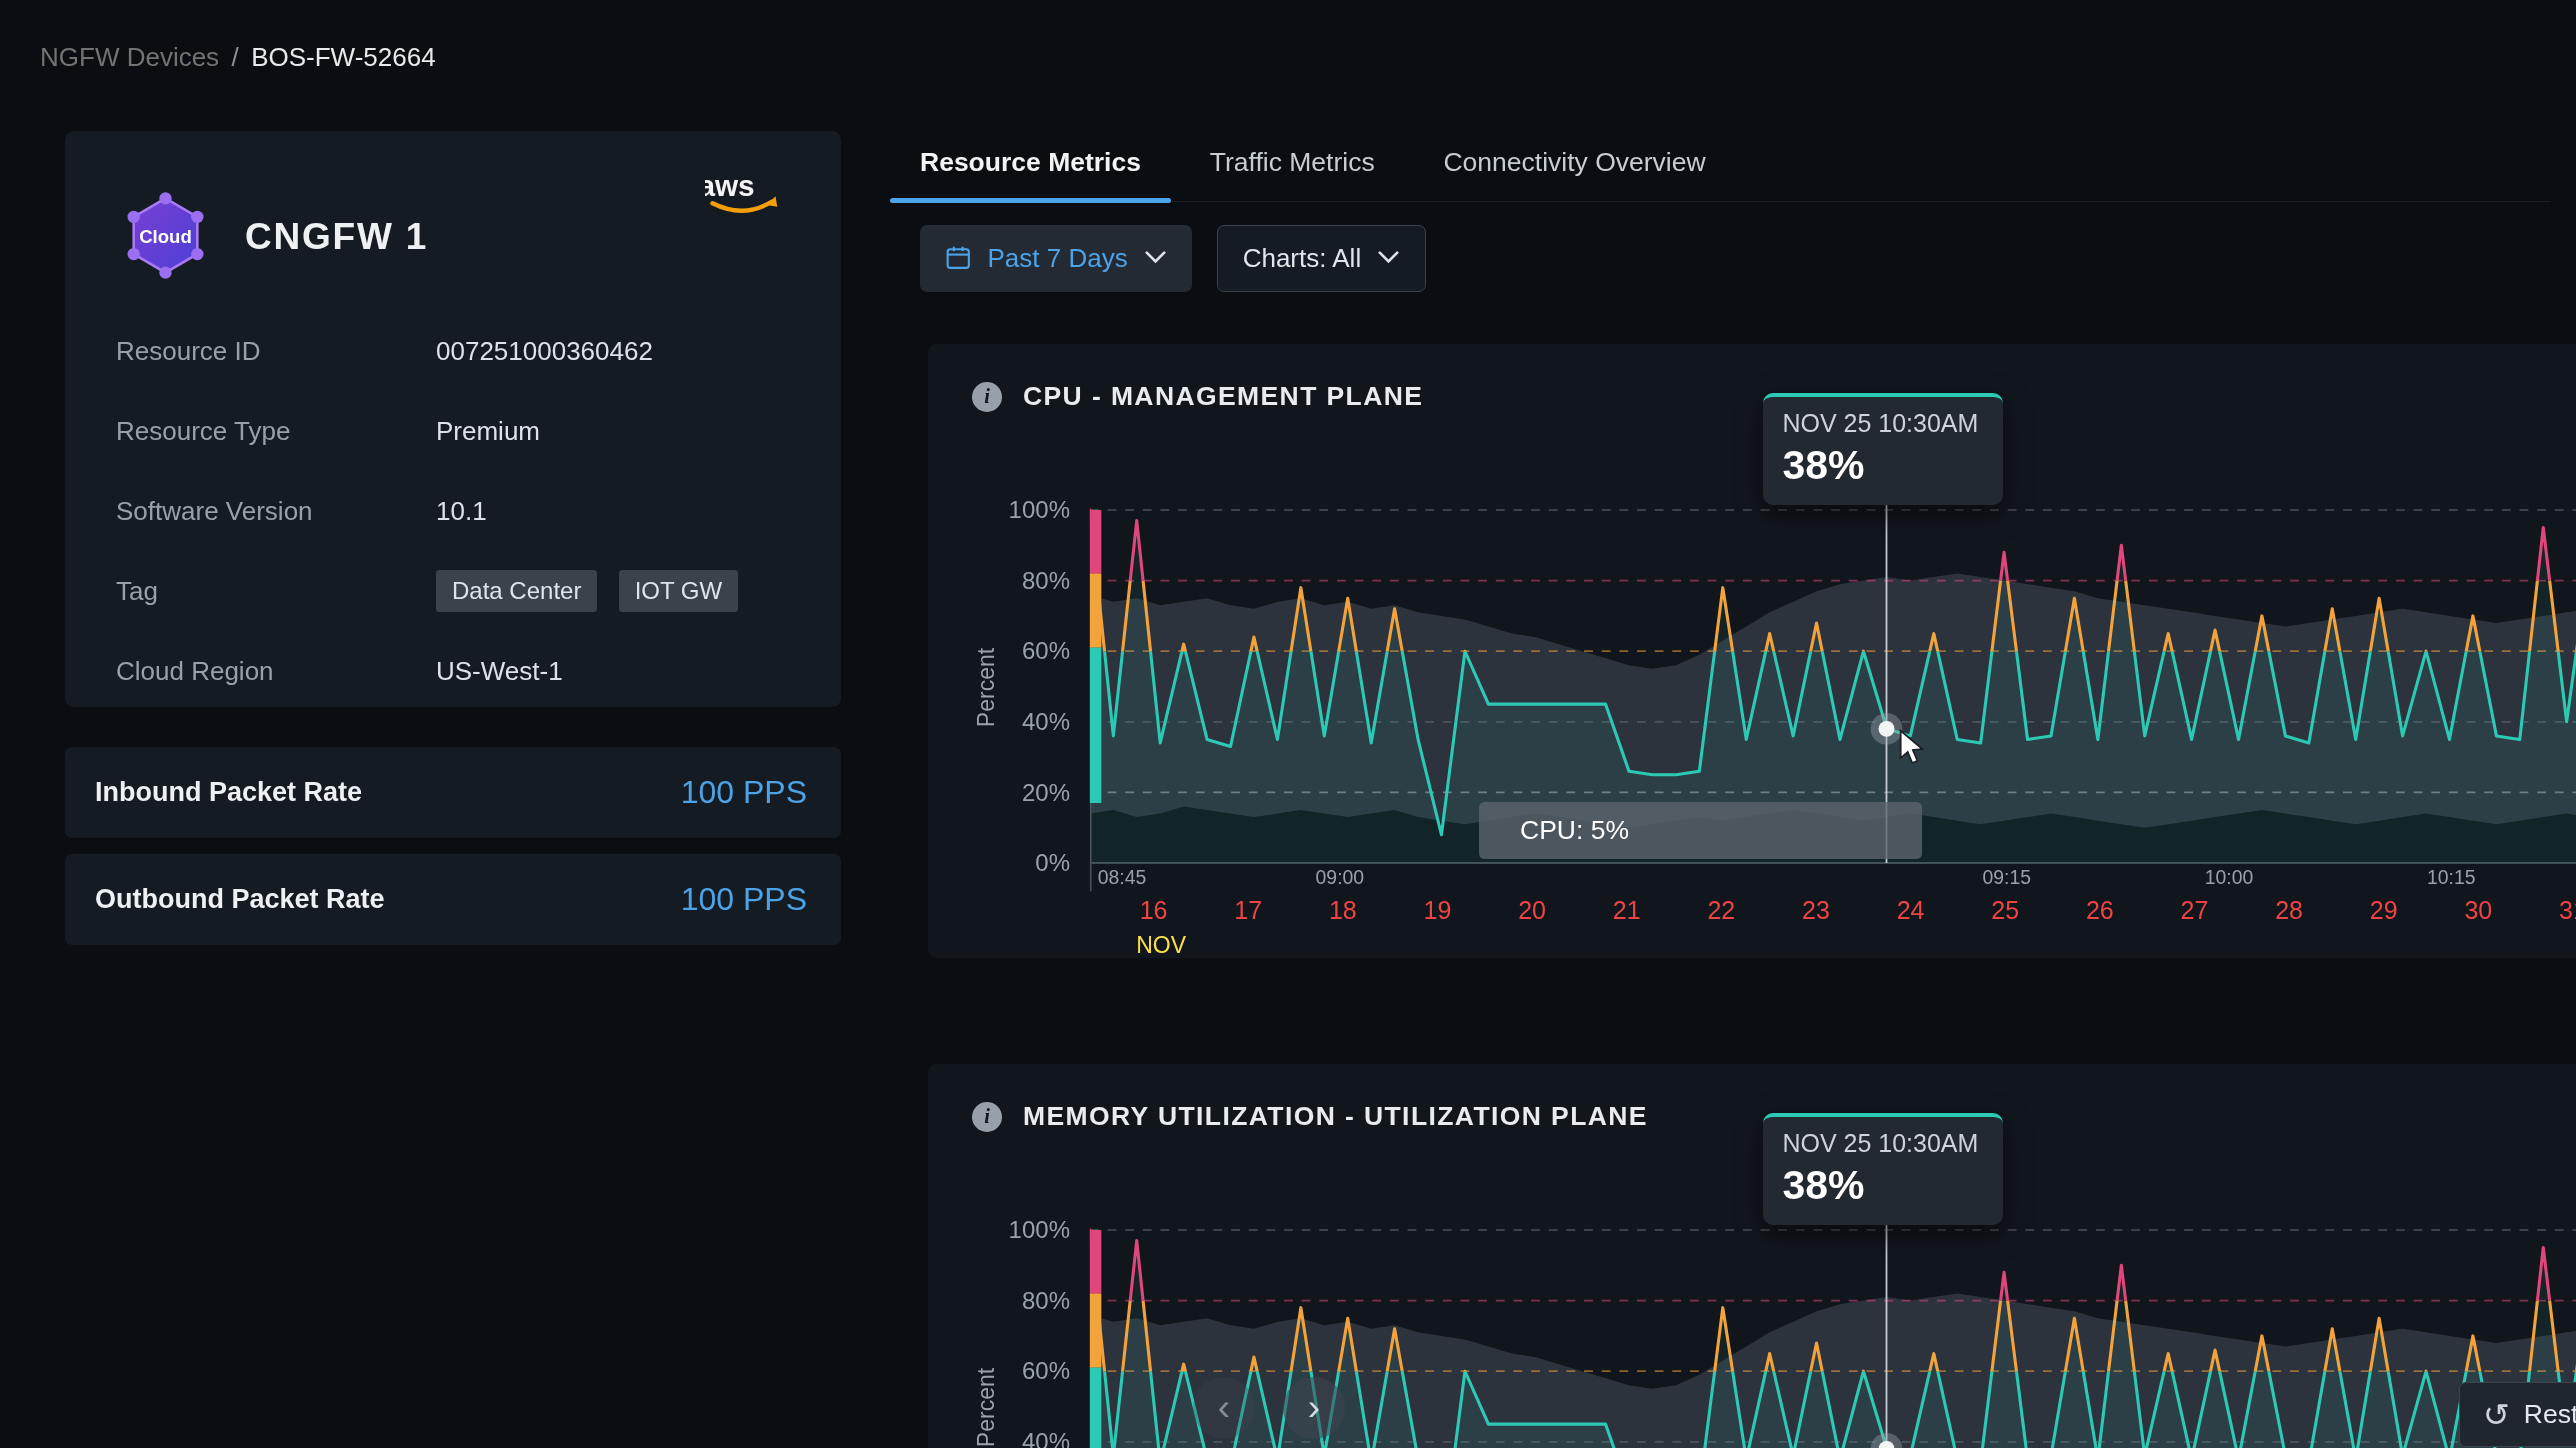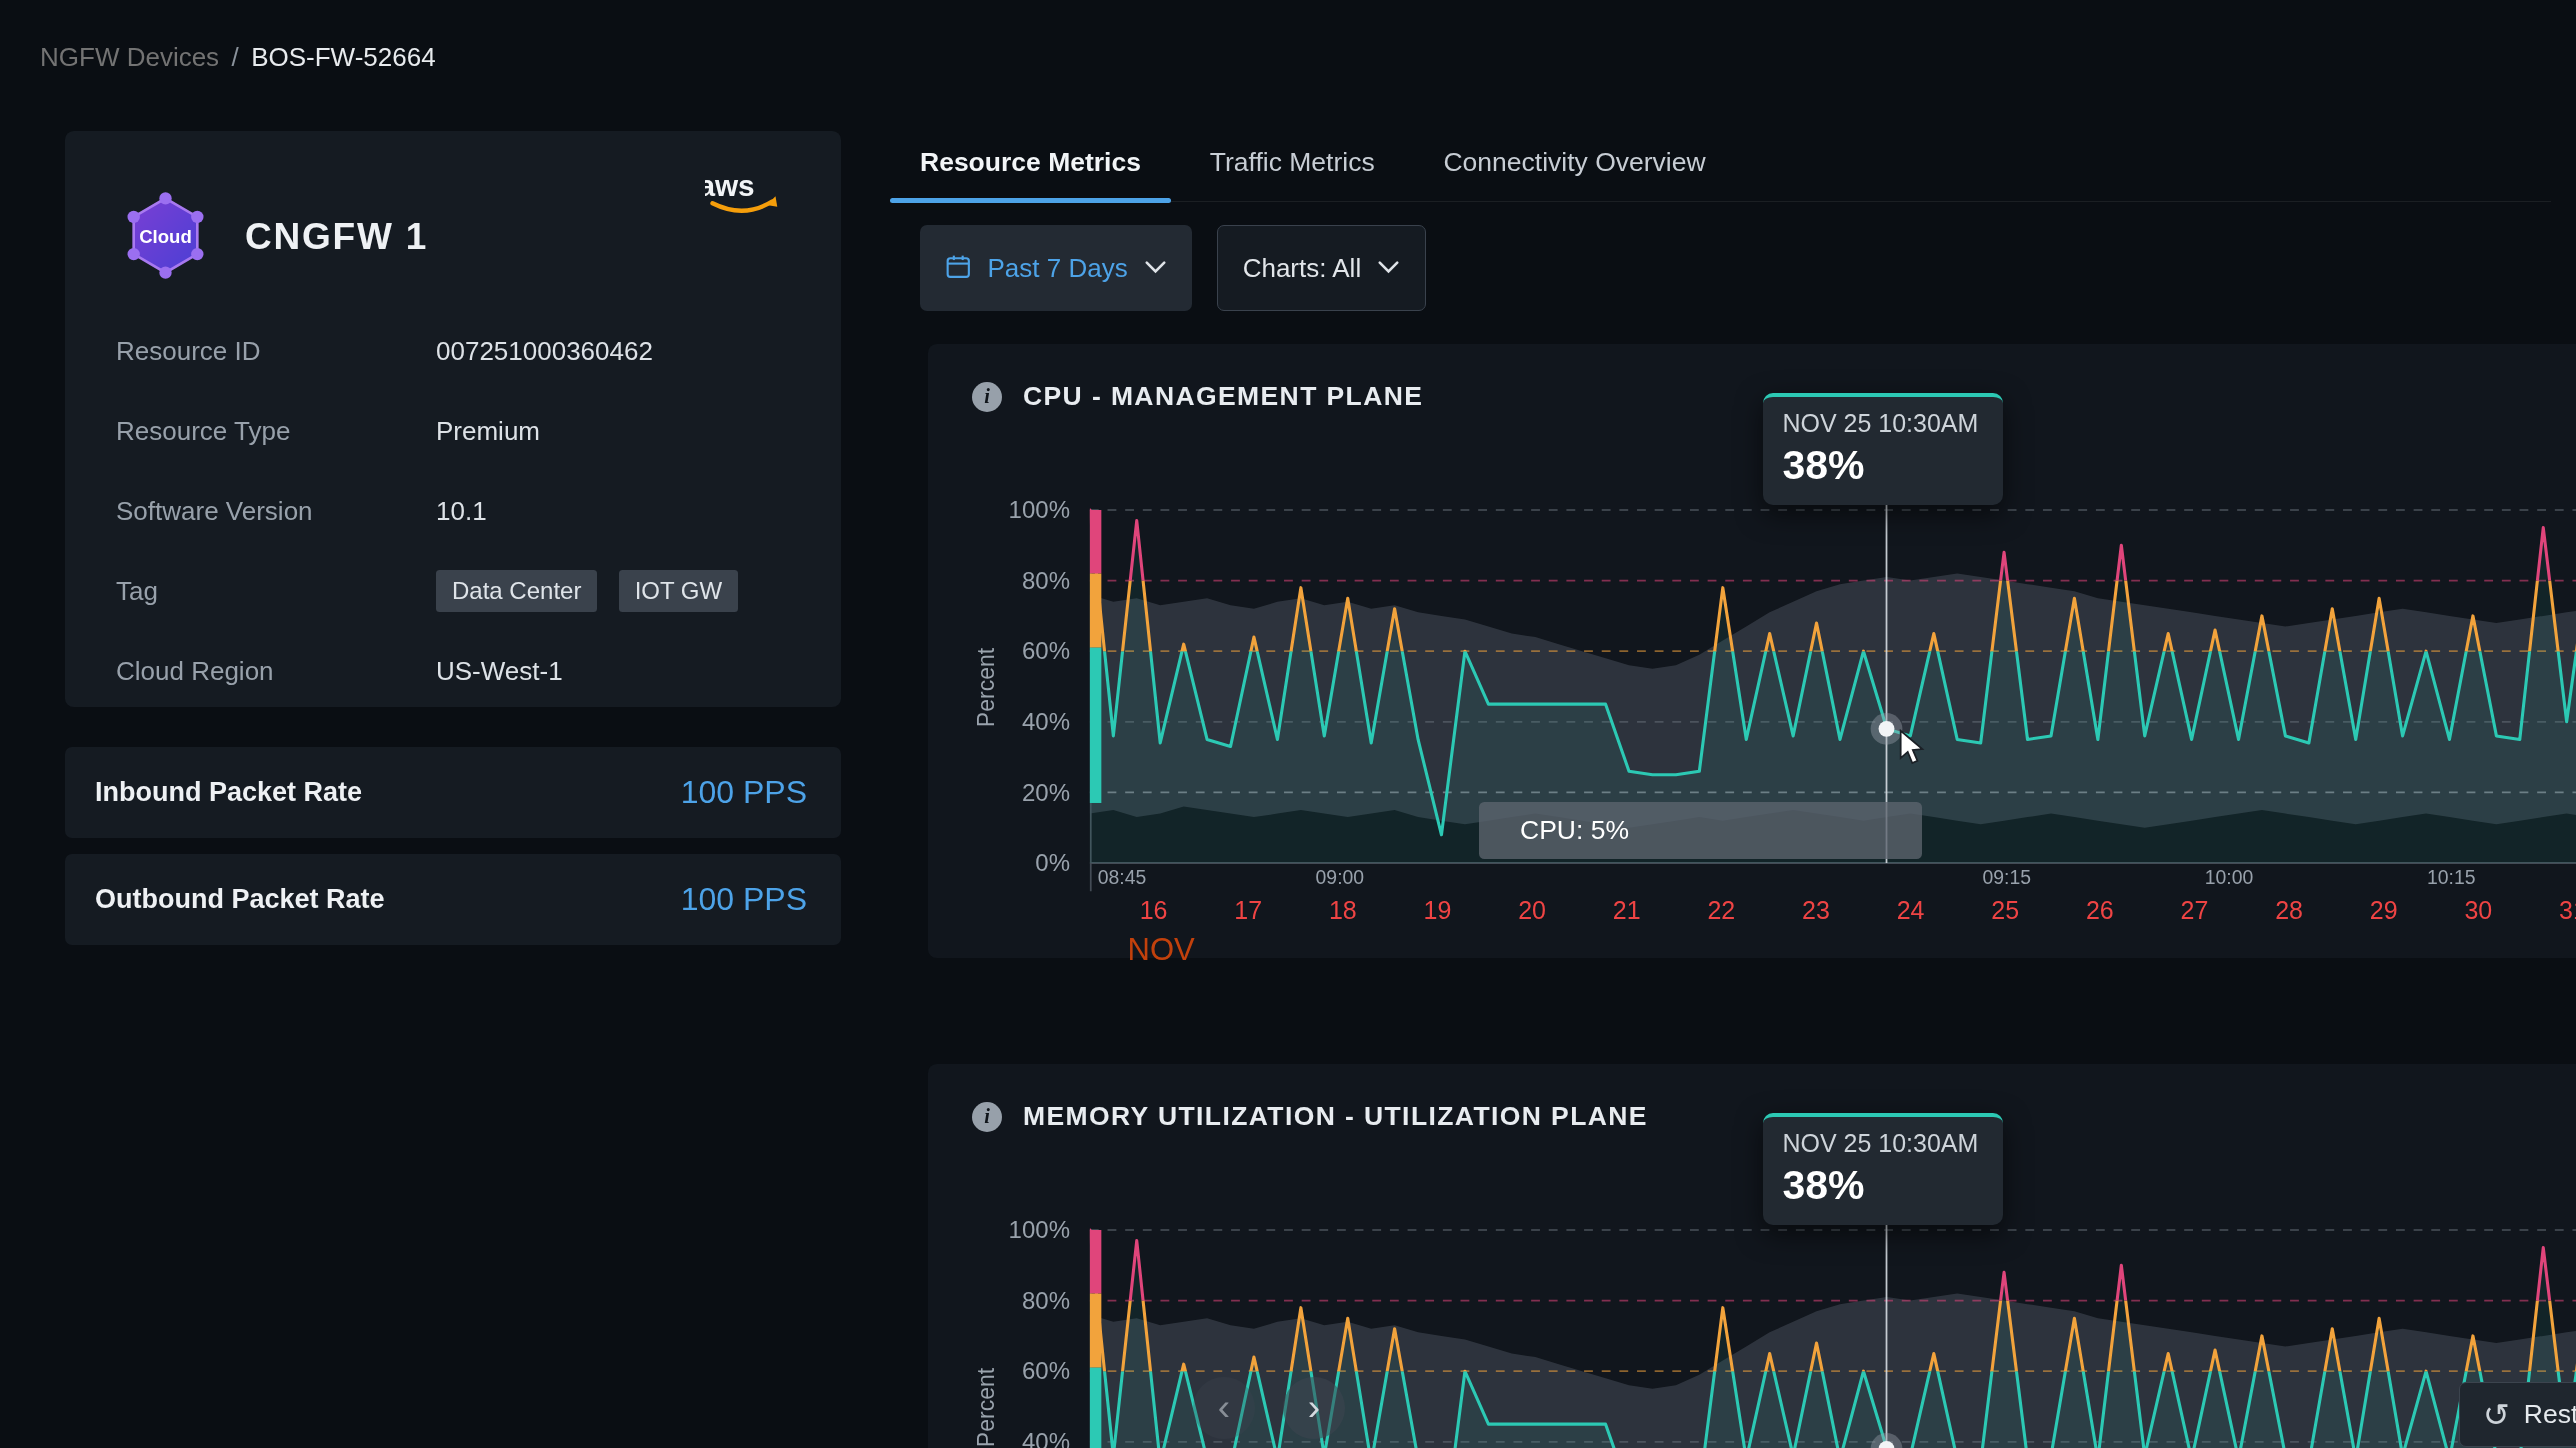--- a/index.html
+++ b/index.html
@@ -33,21 +33,21 @@
   .stat-value { font-size:32px; color:#4da3e8; }
 
   
   .tabs { position:absolute; left:890px; top:140px; width:1661px; display:flex; gap:8.8px; border-bottom:0.9px solid rgba(255,255,255,0.07); }
   .tab { position:relative; padding:7px 30px 23px; font-size:26.5px; color:#c7cdd4; cursor:pointer; white-space:nowrap; }
   .tab.active { color:#f2f5f7; font-weight:bold; }
   .tab.active::after { content:""; position:absolute; left:0; right:0; bottom:-1.8px; height:4.4px; background:#4da3e8; border-radius:2.7px; }
 
   
   .filters { position:absolute; left:920px; top:225px; display:flex; gap:25px; }
-  .dropdown { height:86px; display:flex; align-items:center; gap:16px; border-radius:7px; padding:0 25px; cursor:pointer; }
+  .dropdown { height:67px; display:flex; align-items:center; gap:16px; border-radius:7px; padding:0 25px; cursor:pointer; }
   .dropdown.time { background:#232a33; }
   .dropdown.time .dd-label { color:#4da3e8; }
   .dropdown.charts { background:#151b22; border:0.9px solid #3a424d; }
   .dd-label { font-size:26px; color:#e2e6ea; }
 
   
   .chart-card { position:absolute; left:928px; width:1678px; height:614px; background:#11161d; border-radius:8.8px; }
   #cpu-card { top:344px; } #memory-card { top:1064px; }
   .chart-header { position:absolute; left:44px; top:37px; display:flex; align-items:center; gap:21px; z-index:3; }
   .info-icon { width:30px; height:30px; border-radius:50%; background:#97a0aa; color:#10151b;
@@ -63,21 +63,21 @@
   .plot-area { position:absolute; left:161px; top:166px; width:1502px; height:353px; }
   svg.chart { position:absolute; left:0; top:0; overflow:visible; }
   .y-labels { position:absolute; left:-157px; top:0; width:138px; height:100%; }
   .y-labels span { position:absolute; right:0; width:138px; text-align:right; font-size:24px; color:#99a2ac; }
   .ylabel-percent { position:absolute; left:-191px; top:164px; width:177px; text-align:center;
     transform:rotate(-90deg); font-size:23px; color:#9aa3ad; }
   .x-times, .x-days, .x-month { position:absolute; left:0; width:100%; }
   .x-times { top:356px; } .x-days { top:386px; } .x-month { top:422px; }
   .x-times span { position:absolute; transform:translateX(-50%); font-size:19.4px; color:#98a1ab; }
   .x-days span { position:absolute; transform:translateX(-50%); font-size:25px; color:#ef4444; }
-  .x-month span { position:absolute; transform:translateX(-50%); font-size:31px; color:#c2410c; }
+  .x-month span { position:absolute; transform:translateX(-50%); font-size:23px; color:#fde047; }
 
   .hover-tooltip { position:absolute; left:390px; top:292px; width:443px; height:57px;
     background:rgba(92,100,110,.78); border-radius:5.3px; display:flex; align-items:center;
     padding-left:41px; font-size:26.5px; color:#ffffff; z-index:5; }
   .cursor-icon { position:absolute; left:808px; top:219px; z-index:7; }
 
   
   .pager { position:absolute; left:1193px; top:1377px; display:flex; gap:28px; z-index:9; }
   .pager-btn { width:62px; height:62px; border-radius:50%; background:rgba(62,70,80,.55);
     display:flex; align-items:center; justify-content:center; font-size:37px; color:#d3d9df; cursor:pointer; }

